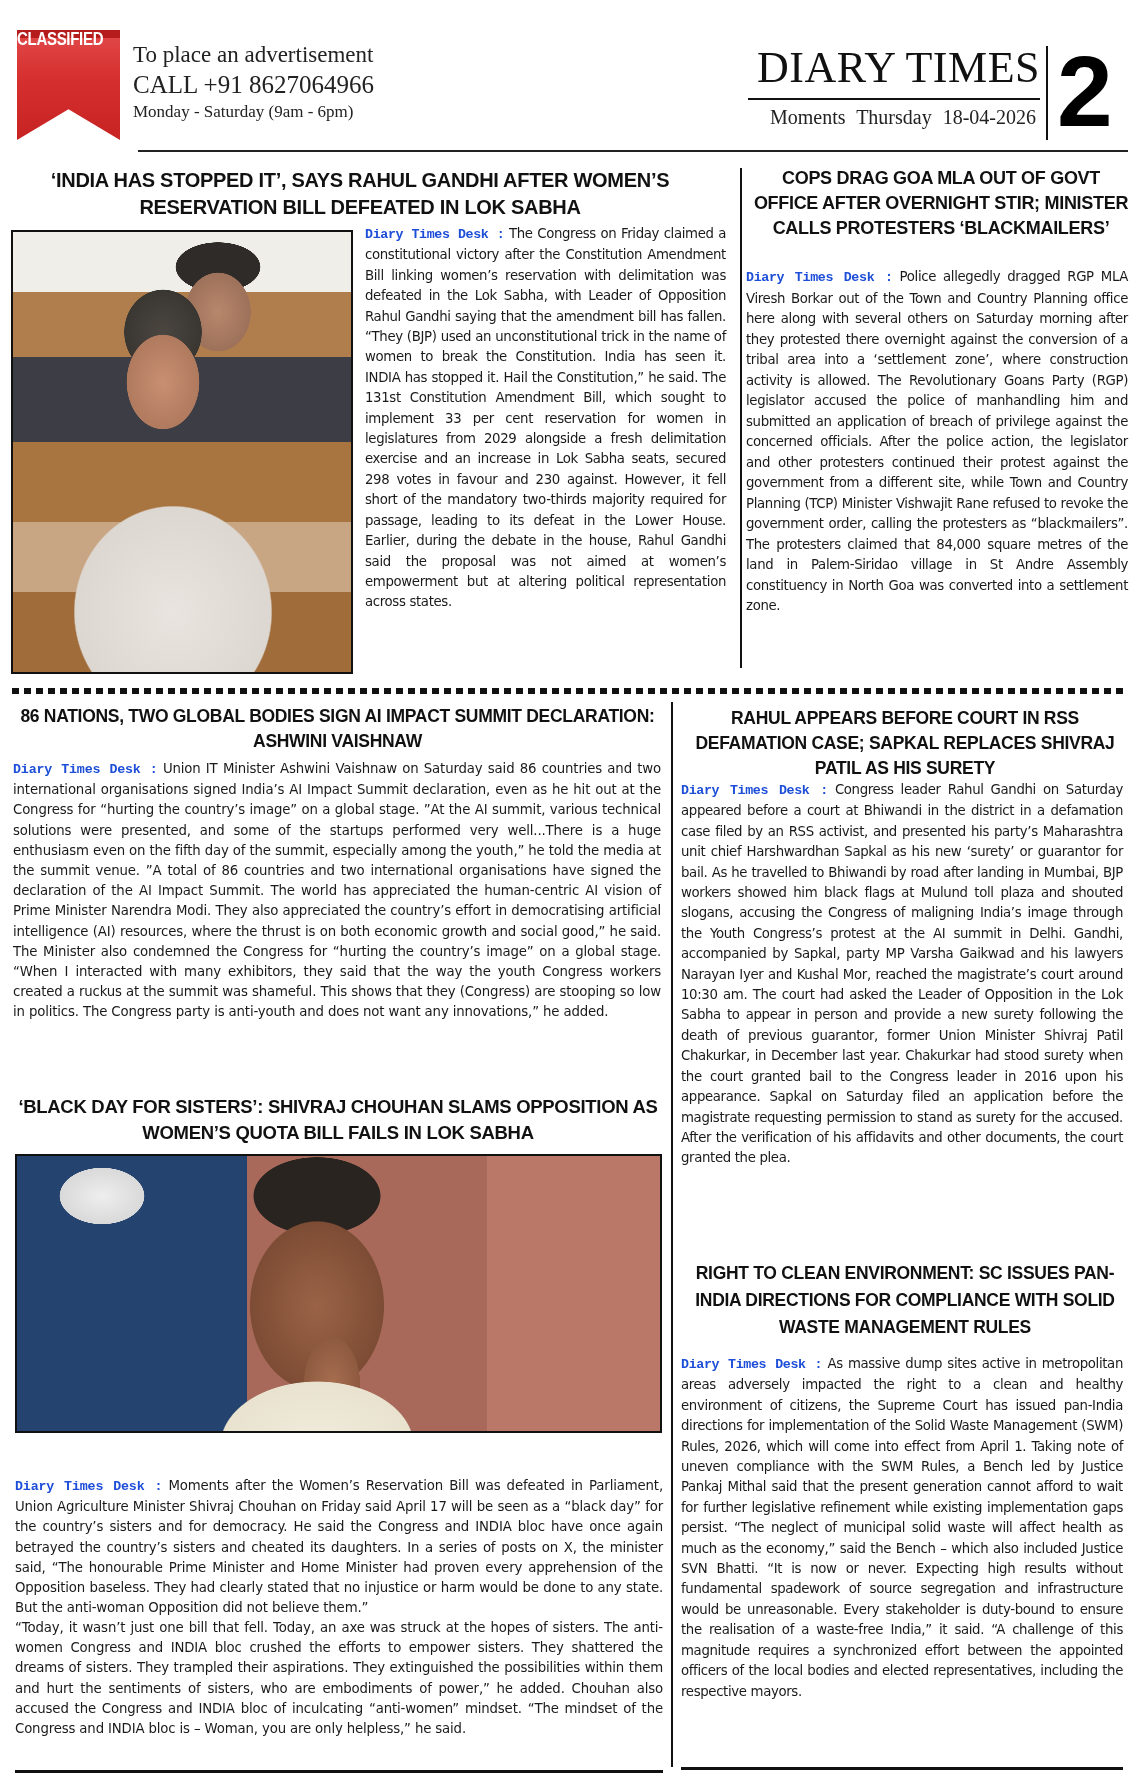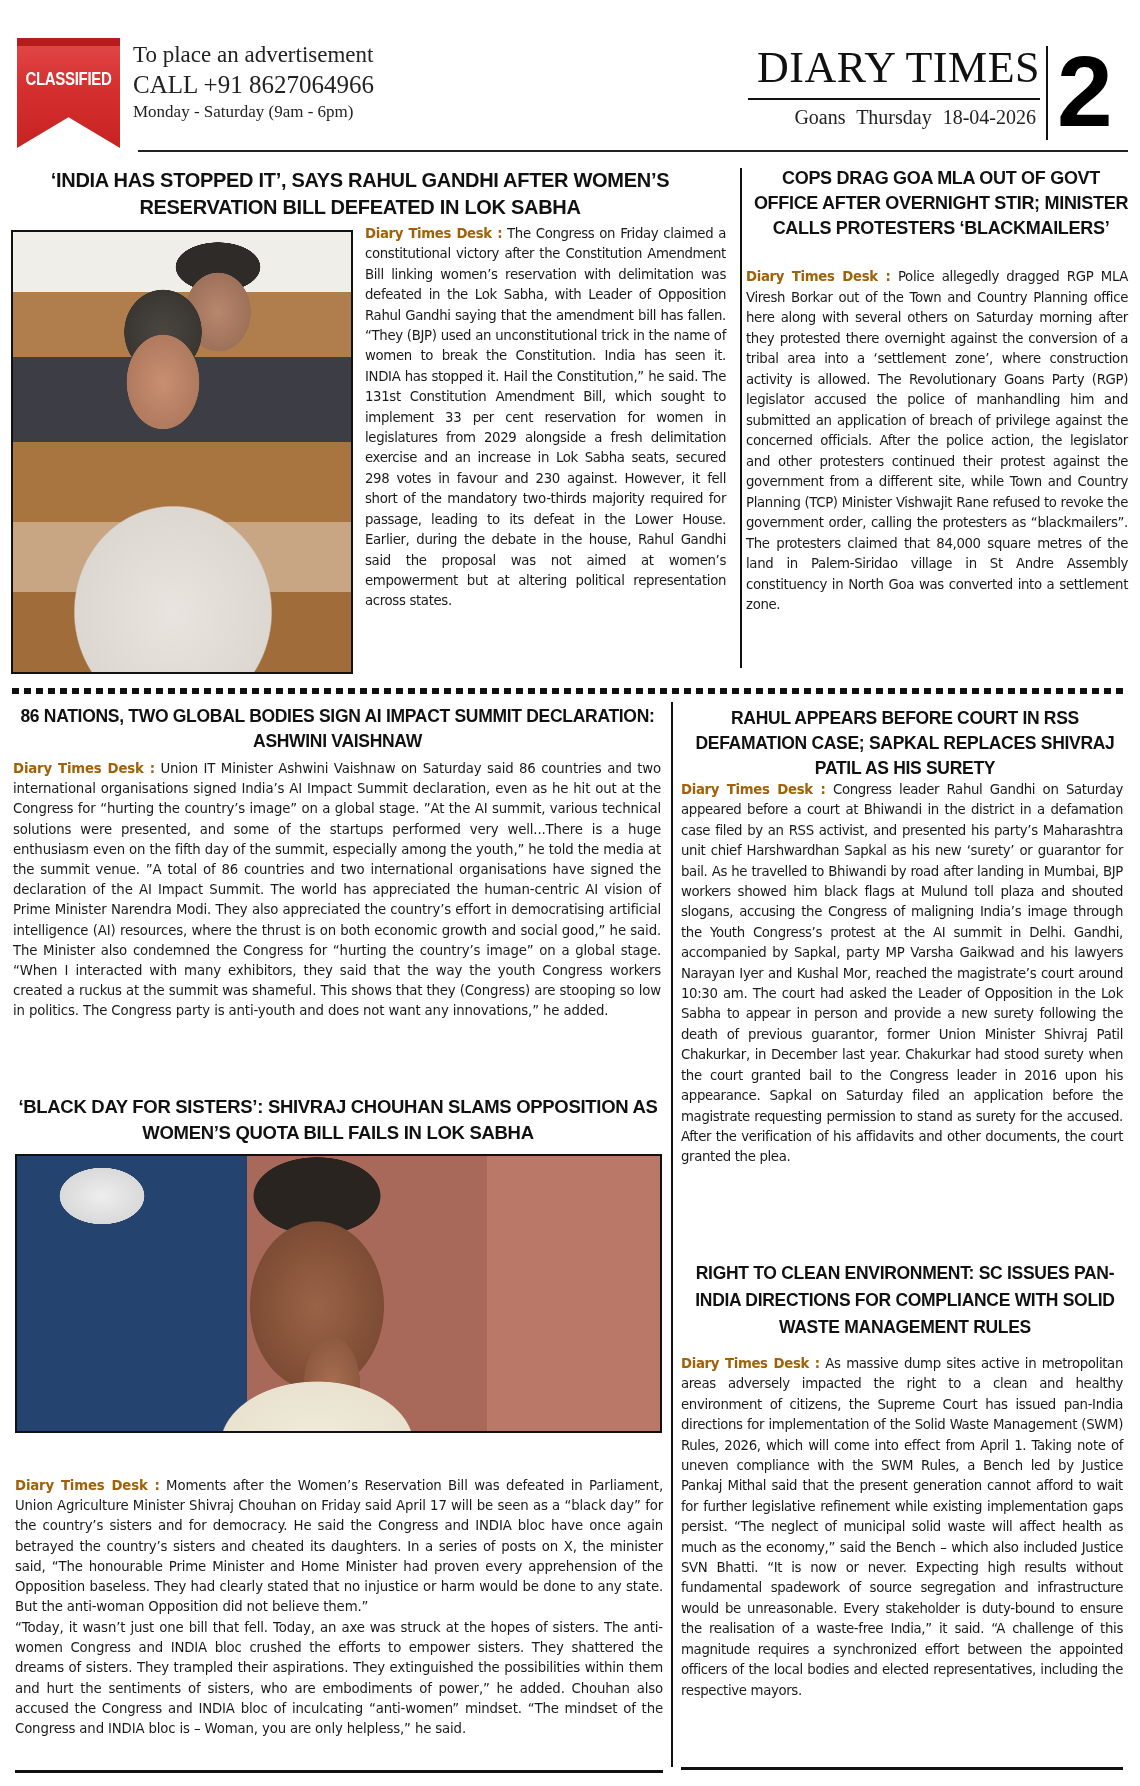--- a/index.html
+++ b/index.html
@@ -1,24 +1,24 @@
 <!DOCTYPE html>
 <html><head>
 <meta charset="utf-8">
 <style>
   * { box-sizing: border-box; margin: 0; padding: 0; }
   html, body { width: 1140px; height: 1786px; background: #ffffff; overflow: hidden; }
   body { position: relative; font-family: "DejaVu Sans", sans-serif; color: #111; }
 
   
   .ribbon {
-    position: absolute; left: 17px; top: 38px; width: 103px; height: 110px;
+    position: absolute; left: 17px; top: 30px; width: 103px; height: 110px;
     background: linear-gradient(180deg, #e24a4a 0%, #d62f2f 45%, #c72323 100%);
     clip-path: polygon(0 0, 100% 0, 100% 100%, 50% 72%, 0 100%);
-    display: flex; align-items: flex-start; justify-content: center; padding-top: 32px;
+    display: flex; align-items: flex-start; justify-content: flex-start; 
   }
   .ribbon::before {
     content: ""; position: absolute; left: -6px; top: 0; width: 115px; height: 8px; background: #b51d1d;
   }
   .ribbon span {
     font-family: "Liberation Sans", sans-serif; font-weight: bold; color: #fff;
     font-size: 15px; letter-spacing: -0.3px; transform: scaleY(1.25);
   }
   .ad-block { position: absolute; left: 133px; top: 40px; font-family: "Liberation Serif", serif; color: #222; }
   .ad-line1 { font-size: 23px; line-height: 30px; }
@@ -30,21 +30,21 @@
   .brand-rule { height: 2px; background: #111; margin-top: 6px; width: 292px; margin-left: 8px; }
   .brand-sub { font-family: "Liberation Serif", serif; font-size: 20px; margin-top: 6px; text-align: right; padding-right: 4px; color: #222; word-spacing: 6px; }
   .brand-vbar { position: absolute; left: 1046px; top: 46px; width: 2px; height: 94px; background: #111; }
   .page-num { position: absolute; left: 1057px; top: 36px; font-family: "Liberation Sans", sans-serif; font-weight: bold; font-size: 100px; line-height: 110px; color: #000; }
 
   .header-rule { position: absolute; left: 138px; top: 150px; width: 990px; height: 2px; background: #222; }
 
   
   .hl { position: absolute; font-family: "Liberation Sans", sans-serif; font-weight: bold; text-align: center; text-transform: uppercase; color: #111; letter-spacing: -0.3px; }
   .body-text { position: absolute; font-family: "DejaVu Sans", sans-serif; text-align: justify; color: #1a1a1a; }
-  .body-text b { font-weight: bold; color: #a16207; }
+  .body-text b { font-weight: bold; color: #1d4ed8; font-family: Liberation Mono, monospace; }
   .fs-a { font-size: 13.3px; line-height: 20.2px; letter-spacing: -0.15px; }
   .fs-b { font-size: 13.3px; line-height: 20.4px; letter-spacing: -0.35px; }
 
   
   .vline { position: absolute; width: 2px; background: #111; }
   .dots { position: absolute; height: 6px;
     background-image: repeating-linear-gradient(90deg, #111 0 7px, transparent 7px 12px); }
   .thick-rule { position: absolute; height: 3px; background: #111; }
 
   
@@ -82,21 +82,21 @@
   <div class="ad-block">
     <div class="ad-line1">To place an advertisement</div>
     <div class="ad-line2">CALL +91 8627064966</div>
     <div class="ad-line3">Monday - Saturday (9am - 6pm)</div>
   </div>
 
   <div class="brand">
     <div class="brand-title">DIARY TIMES</div>
     <div class="brand-rule"></div>
     <div class="brand-sub">
-      <span>Goans</span>
+      <span>Moments</span>
       <span>Thursday</span>
       <span>18-04-2026</span>
     </div>
   </div>
   <div class="brand-vbar"></div>
   <div class="page-num">2</div>
   <div class="header-rule"></div>
 </header>
 
 <article>

